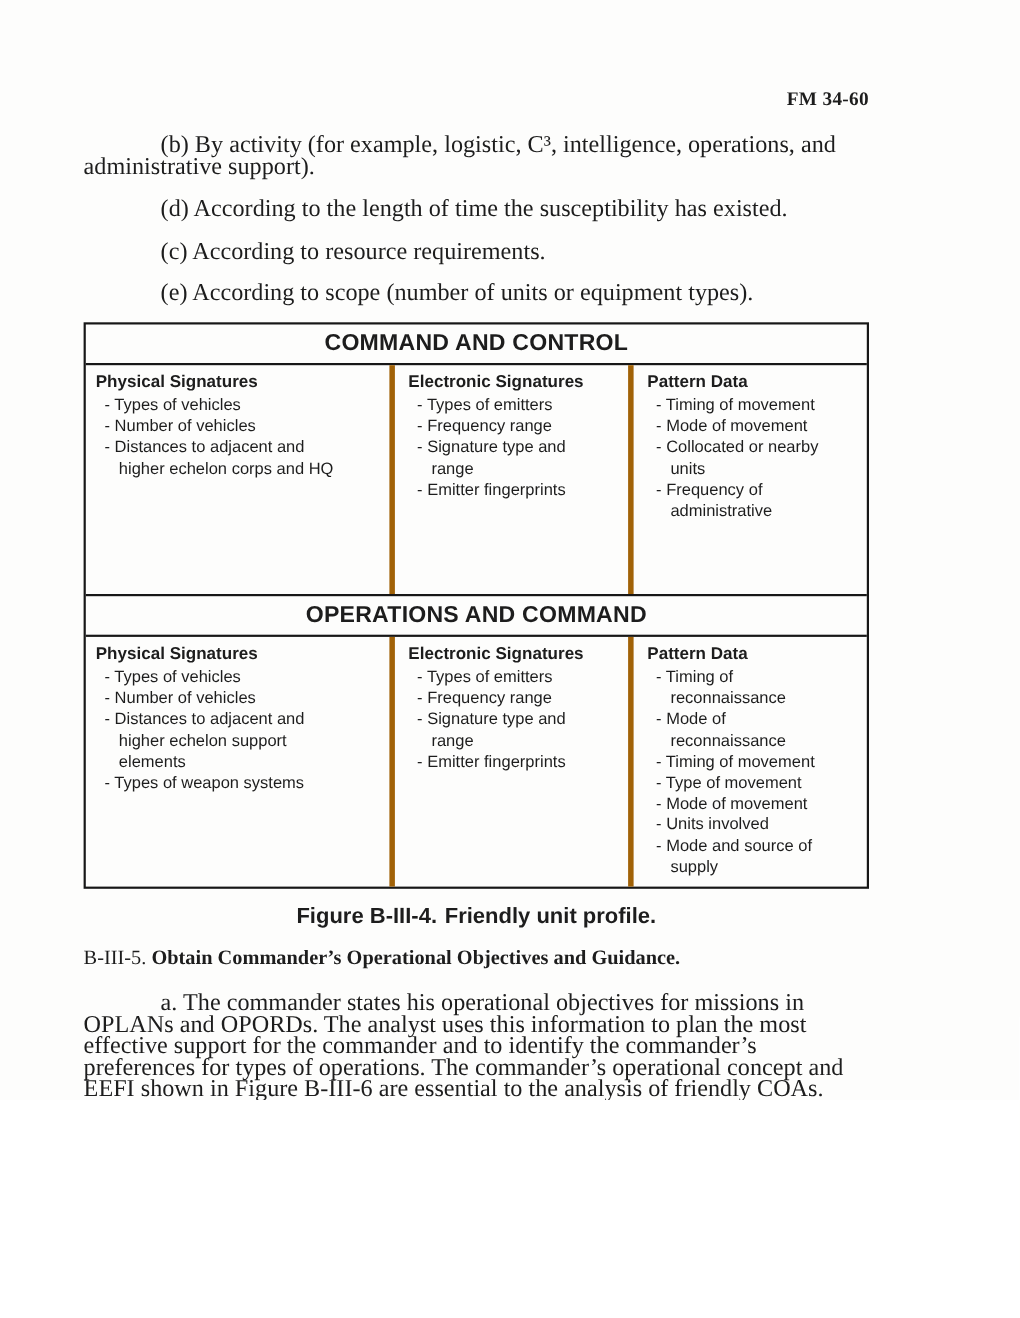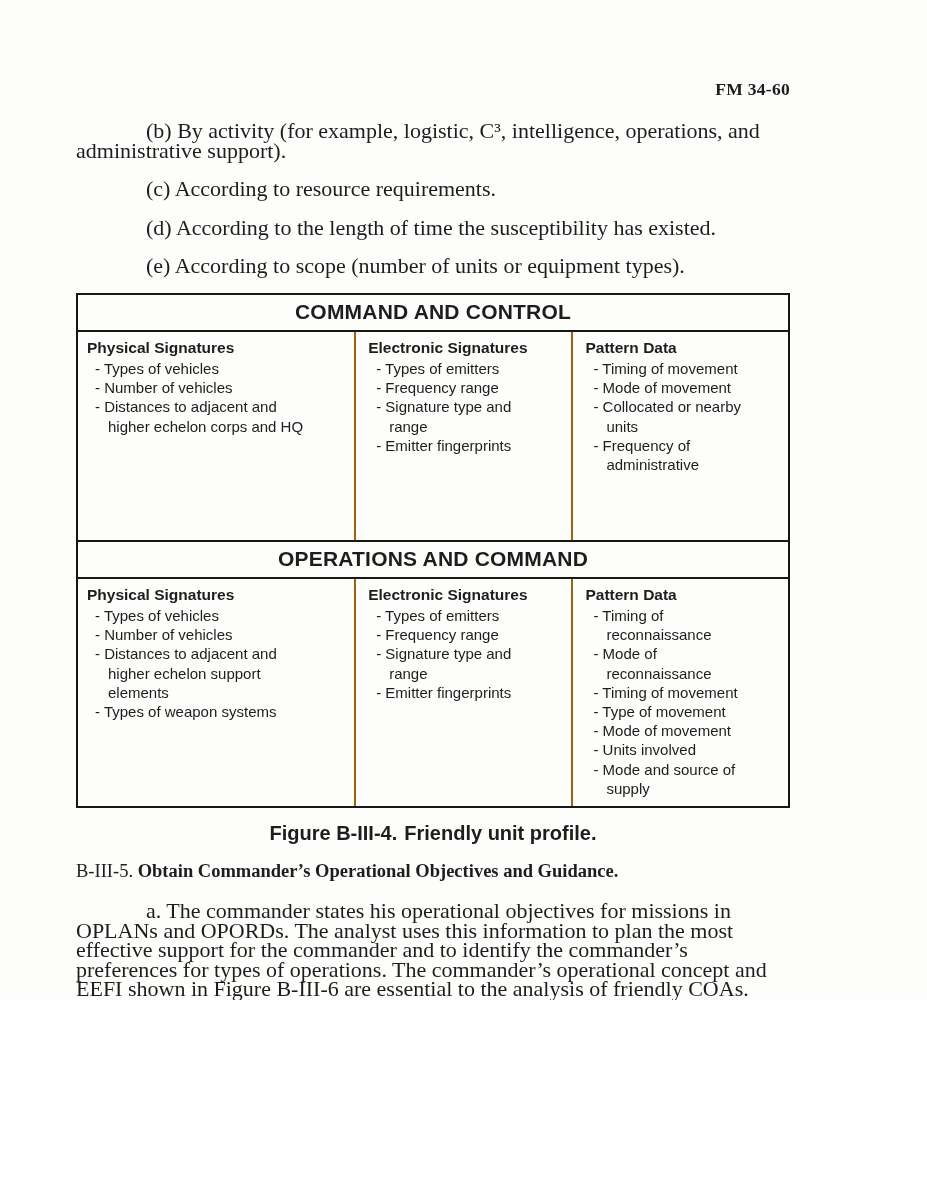--- a/index.html
+++ b/index.html
@@ -49,21 +49,21 @@
     border-bottom: 2px solid #171717;
   }
   .tbl-row + .tbl-title { border-top: 2px solid #171717; }
   .tbl-row { display: flex; align-items: stretch; }
   .profile-table > .tbl-row:nth-child(2) { min-height: 208px; }
   .profile-table > .tbl-row:nth-child(4) { min-height: 224px; }
   .tbl-cell { box-sizing: border-box; padding: 7px 8px 8px 9px; }
   .tbl-cell.c0 { flex: 0 0 38.9%; }
   .tbl-cell.c1 { flex: 0 0 30.6%; }
   .tbl-cell.c2 { flex: 1; }
-  .tbl-cell + .tbl-cell { border-left: 2px solid #a16207; padding-left: 12px; }
+  .tbl-cell + .tbl-cell { border-left: 5px solid #a16207; padding-left: 12px; }
   .cell-head { font-weight: 700; font-size: 15.5px; margin-bottom: 2px; }
   .cell-list {
     list-style: none;
     margin: 0;
     padding: 0;
     font-size: 15px;
     line-height: 19.2px;
   }
   .cell-list li {
     padding-left: 21px;
@@ -98,22 +98,22 @@
 </style>
 </head>
 <body>
 
 <div class="page">
   <div class="content">
 
     <div class="doc-number">FM 34-60</div>
 
     <p class="indent first-para">(b) By activity (for example, logistic, C³, intelligence, operations, and administrative support).</p>
+    <p class="indent">(d) According to the length of time the susceptibility has existed.</p>
     <p class="indent">(c) According to resource requirements.</p>
-    <p class="indent">(d) According to the length of time the susceptibility has existed.</p>
     <p class="indent">(e) According to scope (number of units or equipment types).</p>
 
     <div class="profile-table">
         <div class="tbl-title">COMMAND AND CONTROL</div>
         <div class="tbl-row">
           <div class="tbl-cell c0">
             <div class="cell-head">Physical Signatures</div>
             <ul class="cell-list">
               <li>- Types of vehicles</li>
               <li>- Number of vehicles</li>

